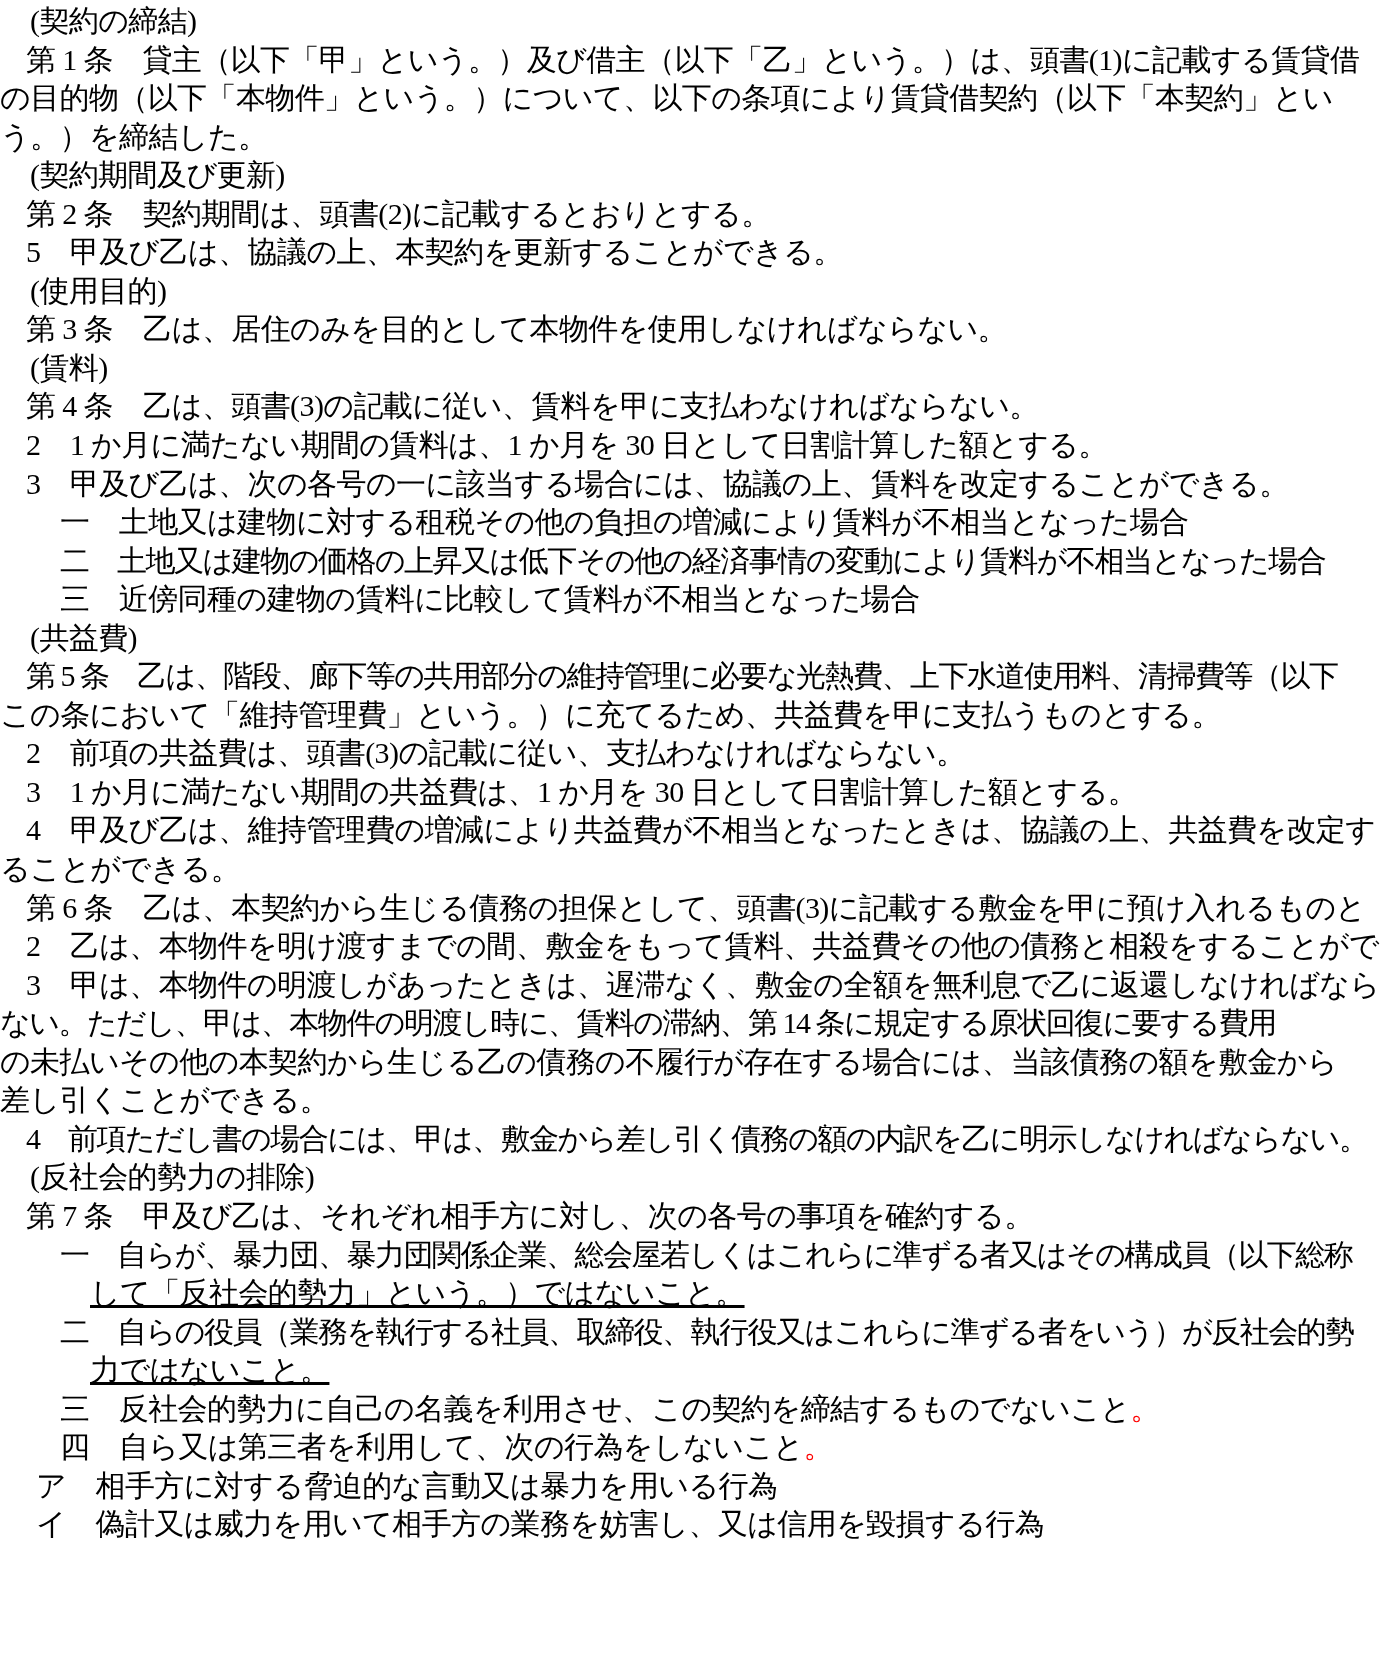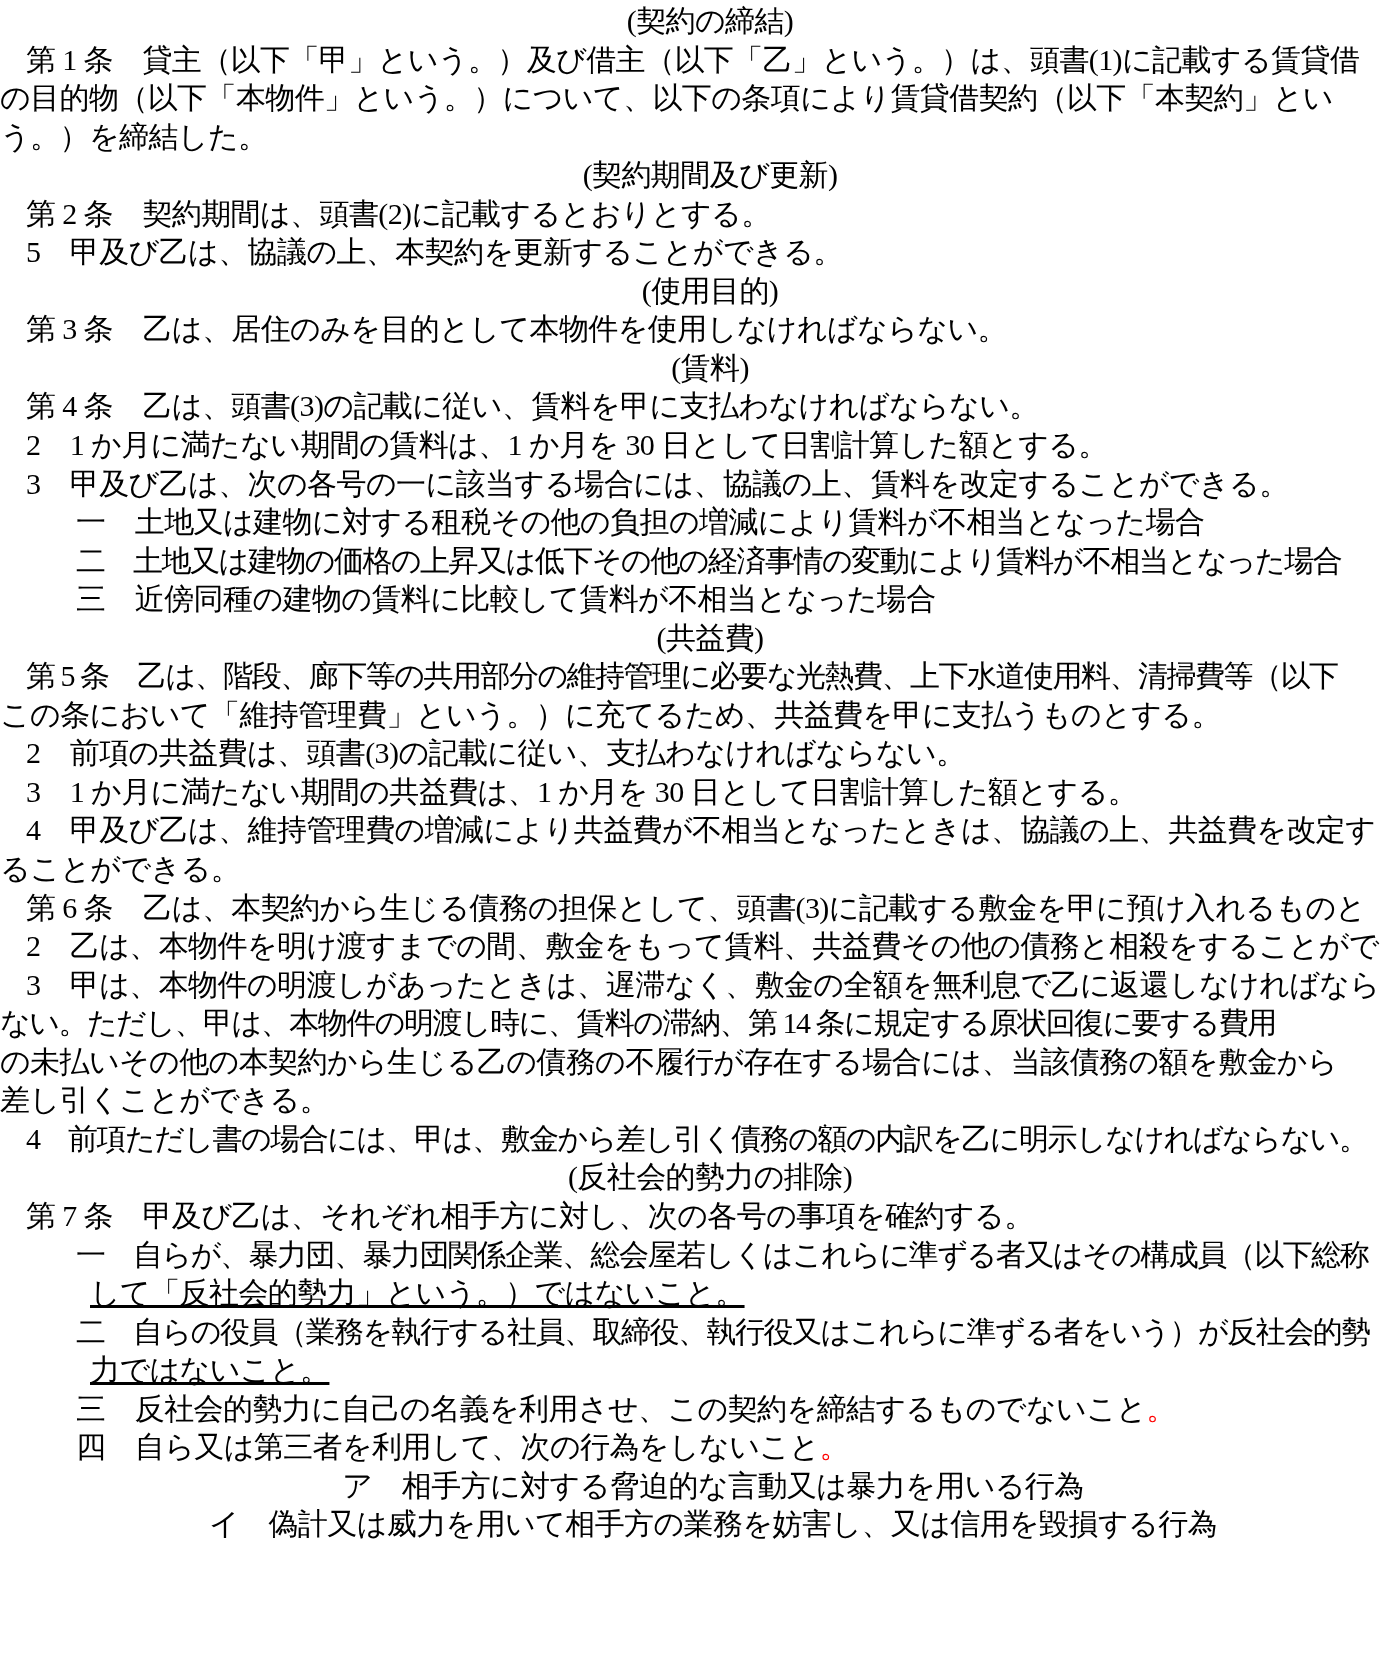--- a/index.html
+++ b/index.html
@@ -18,26 +18,26 @@
     padding-top: 2px;
   }
   .line {
     font-size: 30px;
     height: 38.56px;
     line-height: 38.56px;
     white-space: pre;
     letter-spacing: -0.02em;
   }
   
-  .header    { margin-left: 30px; text-align: center; }  
+  .header    { margin-left: 30px; }  
   .base      { margin-left: 26px; }  
   .cont      { }  
-  .item      { margin-left: 76px; }  
+  .item      { margin-left: 60px; }  
   .item-cont { margin-left: 90px; text-decoration: underline; }  
-  .sub       { margin-left: 36px; text-align: center; }  
+  .sub       { margin-left: 36px; }  
   .tight     { letter-spacing: -0.05em; } 
   .red       { color: #ff0000; }
 </style>
 </head>
 <body style="background: rgb(255, 255, 255); color: rgb(0, 0, 0);">
 
 <div class="page">
     <div class="line header"><span>(契約の締結)</span></div>
     <div class="line base"><span>第 1 条　貸主（以下「甲」という。）及び借主（以下「乙」という。）は、頭書(1)に記載する賃貸借</span></div>
     <div class="line cont"><span>の目的物（以下「本物件」という。）について、以下の条項により賃貸借契約（以下「本契約」とい</span></div>

